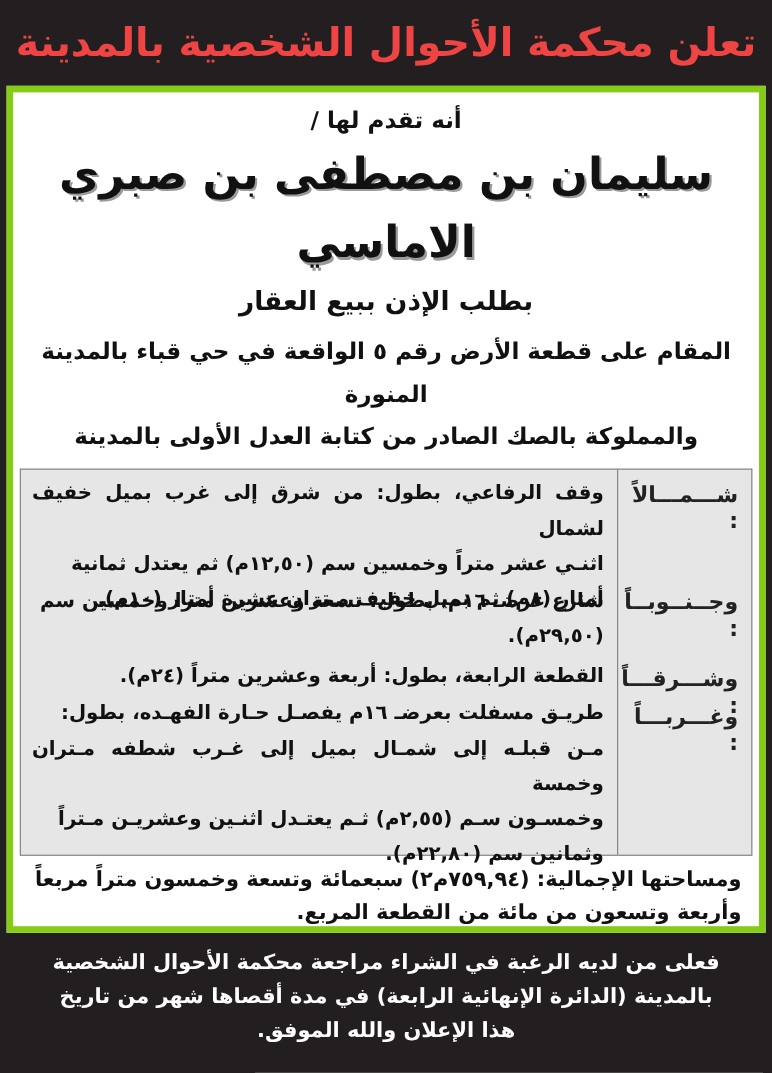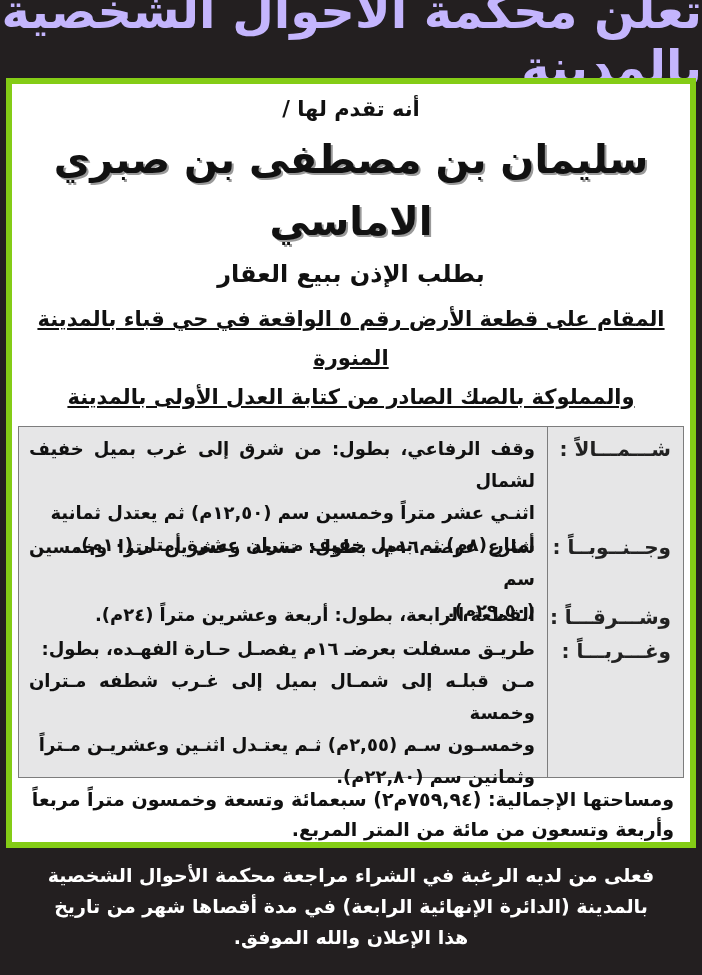--- a/index.html
+++ b/index.html
@@ -4,21 +4,21 @@
   <style>
     * { box-sizing: border-box; margin: 0; padding: 0; }
     html, body { width: 702px; height: 975px; background: #231f20; overflow: hidden; }
     body { font-family: "DejaVu Sans", sans-serif; color: #111; direction: rtl; }
 
     .ad { position: relative; width: 702px; height: 975px; background: #231f20; }
 
     .header {
       position: absolute; top: 0; left: 0; right: 0; height: 78px;
       display: flex; align-items: center; justify-content: center;
-      color: #c4b5fd; font-weight: bold; font-size: 48px; letter-spacing: 0; border-radius: 17px;
+      color: #ef4444; font-weight: bold; font-size: 36px; letter-spacing: 0; border-radius: 17px;
     }
 
     .panel {
       position: absolute; top: 78px; left: 6px; right: 6px; height: 770px;
       background: #ffffff; border: 6px solid #84cc16;
     }
 
     .intro {
       text-align: center; font-weight: bold; font-size: 21px; margin-top: 10px; line-height: 30px;
     }
@@ -26,33 +26,32 @@
       text-align: center; font-weight: bold; font-size: 40px; line-height: 62px; margin-top: 4px;
       color: #111;
       text-shadow: 2px 2px 0 #9a9a9a;
     }
     .subject {
       text-align: center; font-weight: bold; font-size: 24px; line-height: 40px; margin-top: 2px;
     }
     .desc {
       text-align: center; font-weight: bold; font-size: 21px; line-height: 39px; margin-top: 6px;
       padding: 0 12px;
-      text-decoration: underline;
     }
     .bounds-intro {
       font-weight: bold; font-size: 16px; line-height: 30px; padding-right: 10px; margin-top: 2px;
     }
 
     .bounds {
       position: absolute; top: 342px; left: 6px; right: 6px; height: 352px;
       background: #e6e6e7; border: 1px solid #7d7d7d;
       display: flex;
     }
     .bounds-labels {
-      width: 136px; border-left: 1px solid #7d7d7d; position: relative;
+      width: 122px; border-left: 1px solid #7d7d7d; position: relative;
     }
     .bounds-body { flex: 1; position: relative; }
     .bounds-label {
       position: absolute; right: 12px; font-weight: bold; font-size: 20px; color: #222;
       letter-spacing: 1px;
     }
     .bounds-text {
       position: absolute; right: 12px; left: 10px; font-weight: bold; font-size: 18px; line-height: 32px;
       text-align: justify; text-align-last: right;
     }
@@ -114,21 +113,21 @@
           <div>طريـق مسفلت بعرضـ ١٦م يفصـل حـارة الفهـده، بطول:</div>
           <div>مـن قبلـه إلى شمـال بميل إلى غـرب شطفه مـتران وخمسة</div>
           <div>وخمسـون سـم (٢,٥٥م) ثـم يعتـدل اثنـين وعشريـن مـتراً</div>
           <div>وثمانين سم (٢٢,٨٠م).</div>
         </div>
       </div>
     </div>
 
     <div class="area">
       <div>ومساحتها الإجمالية: (٧٥٩,٩٤م٢) سبعمائة وتسعة وخمسون متراً مربعاً</div>
-      <div>وأربعة وتسعون من مائة من المتر المربع.</div>
+      <div>وأربعة وتسعون من مائة من القطعة المربع.</div>
     </div>
   </div>
 
   <div class="footer">
     <div>فعلى من لديه الرغبة في الشراء مراجعة محكمة الأحوال الشخصية</div>
     <div>بالمدينة (الدائرة الإنهائية الرابعة) في مدة أقصاها شهر من تاريخ</div>
     <div>هذا الإعلان والله الموفق.</div>
   </div>
 </div>
 

